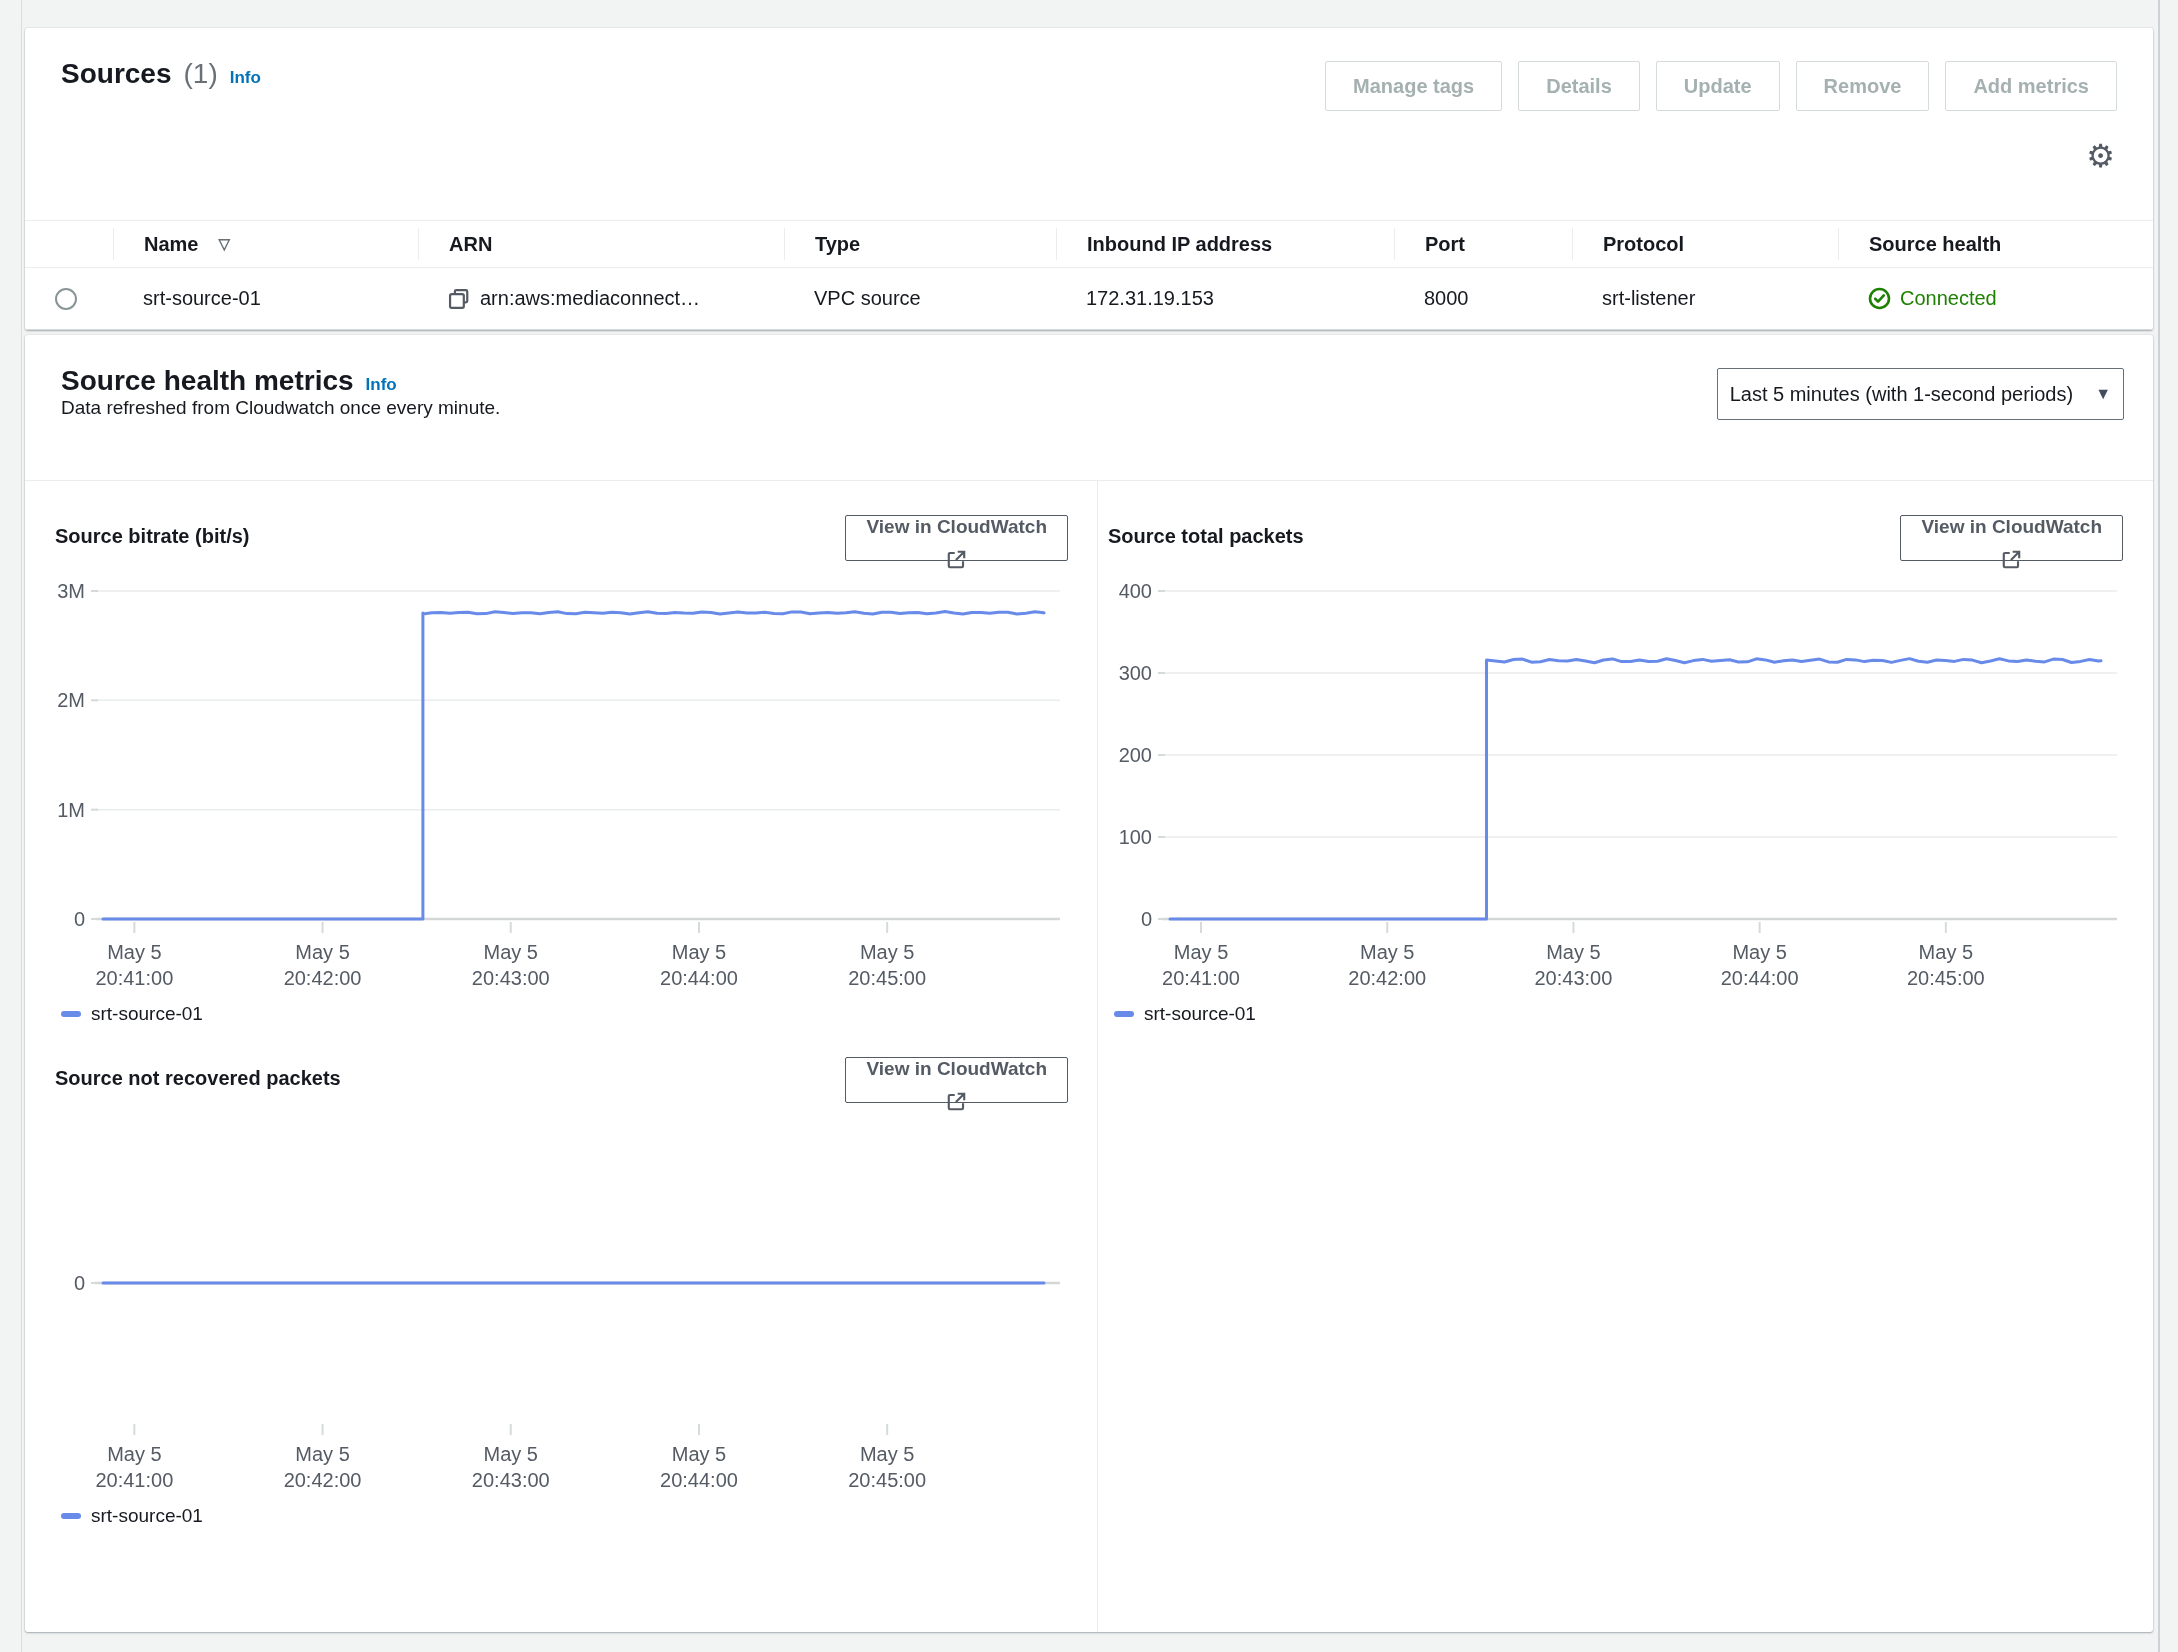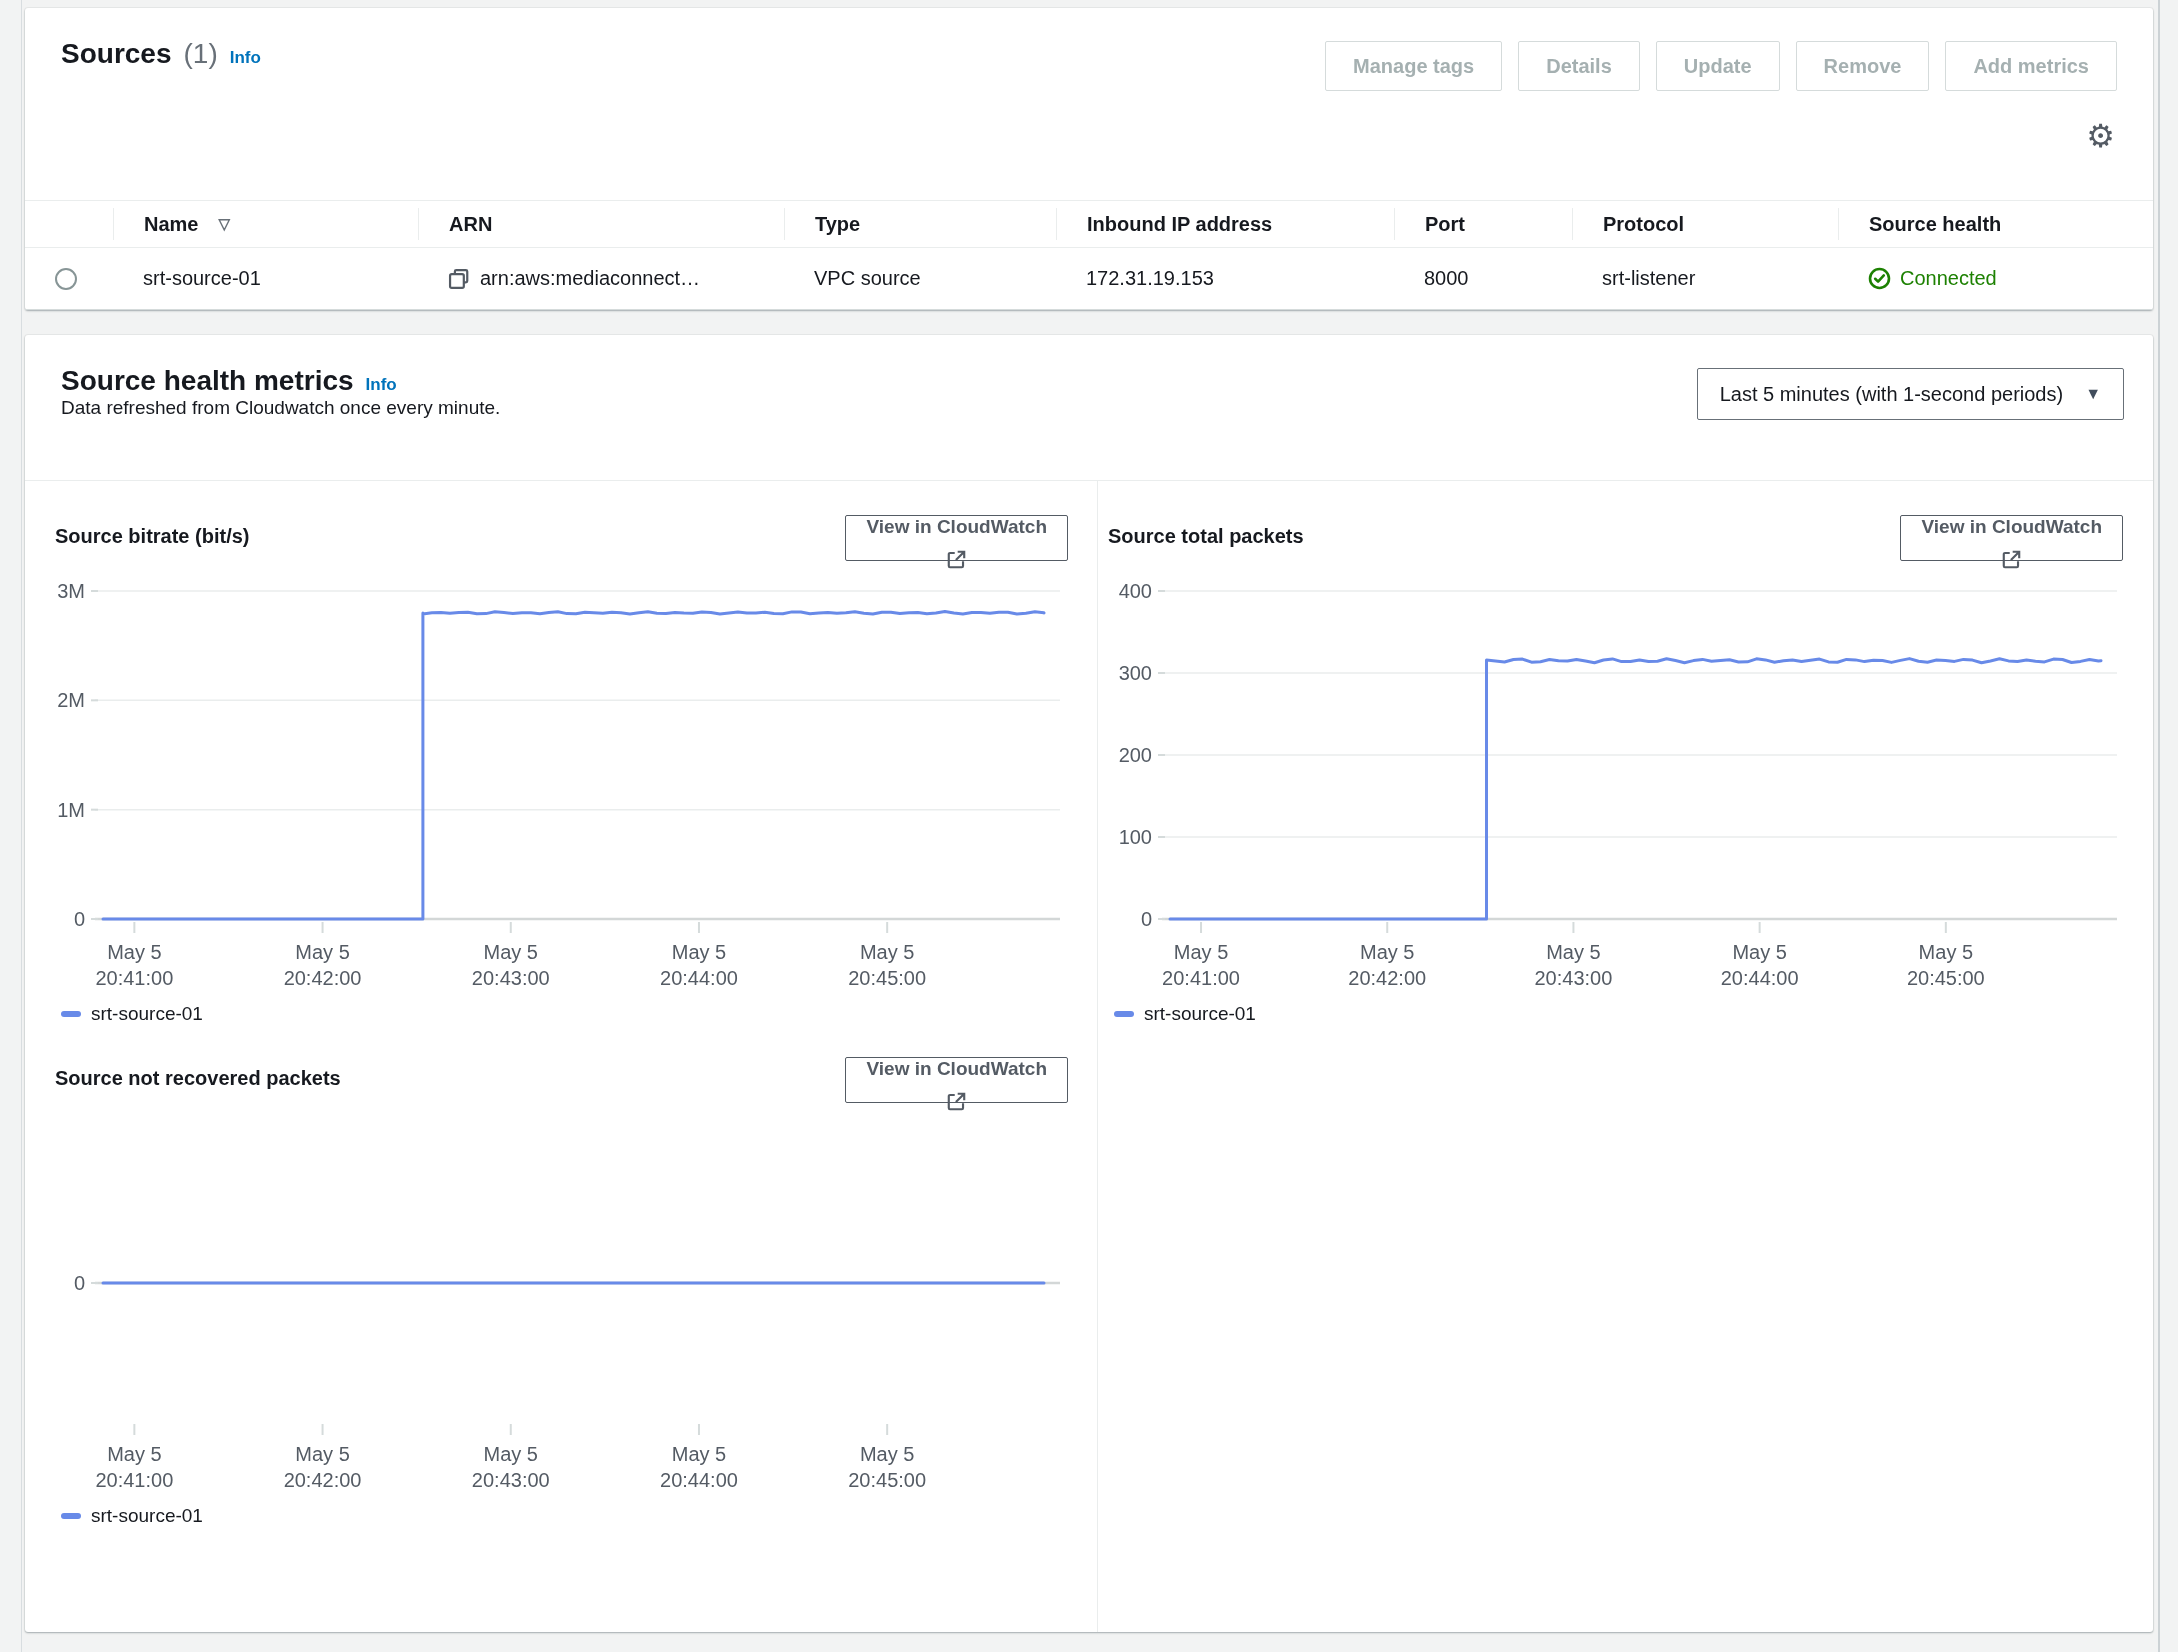--- a/index.html
+++ b/index.html
@@ -13,21 +13,21 @@
   }
   .vrule { position:absolute; top:0; bottom:0; width:1px; background:#d8dde0; }
   .vrule.left { left:21px; }
   .vrule.right { left:2158px; width:2px; background:#ccd2d5; }
 
   .card {
     position:absolute; left:25px; width:2128px; background:#fff;
     border-radius:3px;
     box-shadow:0 1px 2px rgba(0,28,36,.30), 0 0 0 1px rgba(0,28,36,.04);
   }
-  .card-sources { top:8px; height:302px; }
+  .card-sources { top:28px; height:302px; }
   .card-metrics { top:335px; height:1297px; }
 
   
   .panel-head { position:relative; padding:30px 36px 0 36px; }
   .panel-title { display:flex; align-items:baseline; gap:12px; }
   .panel-title h1 { font-size:28px; font-weight:700; color:#16191f; }
   .panel-title .count { font-size:28px; font-weight:400; color:#687078; }
   .info-link { font-size:17px; font-weight:700; color:#0073bb; text-decoration:none; cursor:pointer; }
   .subtitle { font-size:19px; color:#16191f; }
 
@@ -57,21 +57,21 @@
   .radio {
     width:22px; height:22px; border-radius:50%;
     border:2px solid #879596; background:#fff; display:inline-block; cursor:pointer;
   }
   .arn-text { overflow:hidden; text-overflow:ellipsis; }
   .health { color:#1d8102; font-weight:500; display:flex; align-items:center; gap:9px; }
 
   
   .range-select {
     position:absolute; top:33px; right:29px; height:52px;
-    display:flex; align-items:center; gap:22px; padding:0 22px;
+    display:flex; align-items:center; gap:22px; padding:0 12px;
     background:#fff; border:1px solid #687078; border-radius:2px;
     font-size:20px; color:#16191f; cursor:pointer;
   }
   .range-select .caret { font-size:16px; color:#414d5c; }
 
   .metrics-body {
     position:absolute; top:145px; left:0; right:0; bottom:0;
     border-top:1px solid #eaeded; display:flex;
   }
   .col-left  { width:1073px; border-right:1px solid #eaeded; padding:20px 0 0 30px; }

